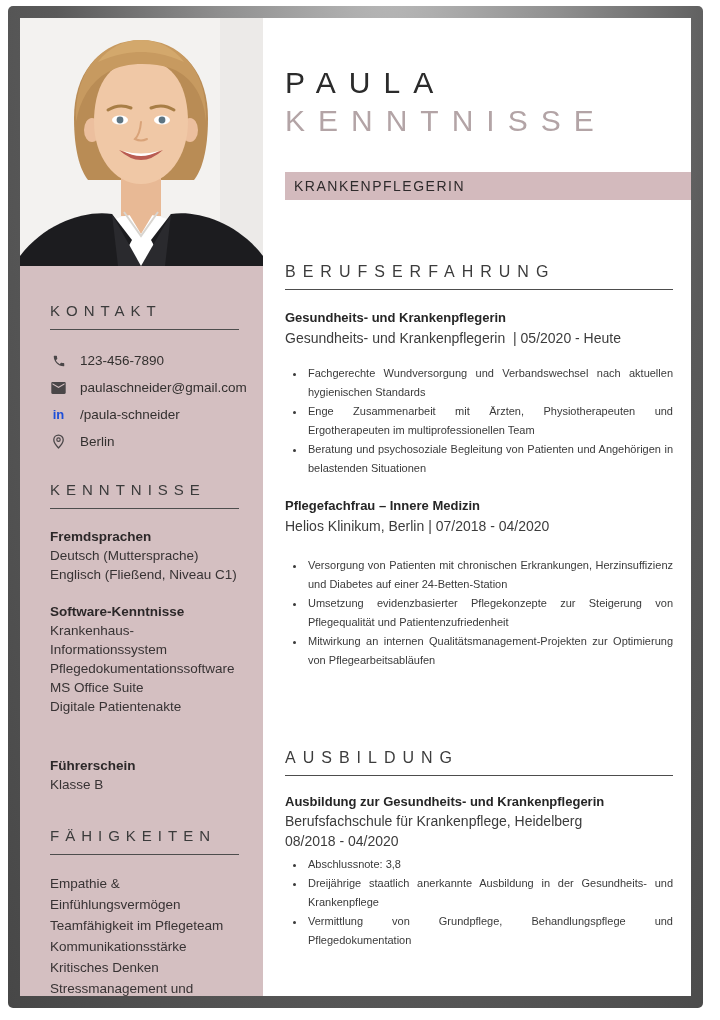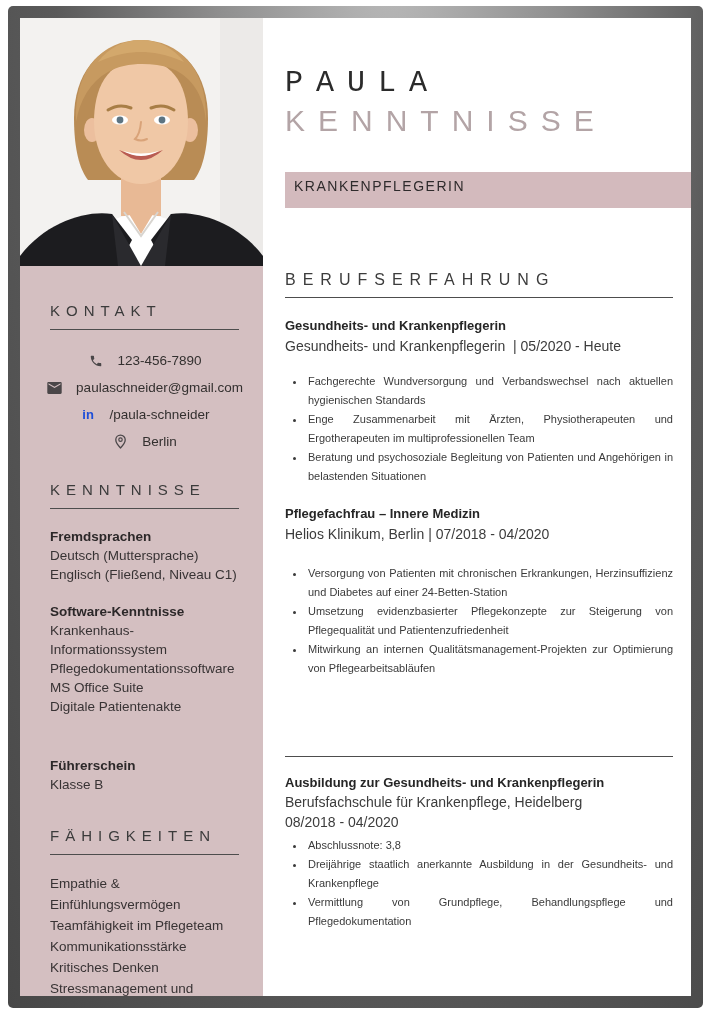--- a/index.html
+++ b/index.html
@@ -22,40 +22,40 @@
   .sidebar{width:243px;flex:0 0 243px;display:flex;flex-direction:column;background:#d4bfc1;}
   .photo{width:243px;height:248px;flex:0 0 248px;background:#f3f2f0;overflow:hidden;}
   .photo svg{display:block;}
   .sidebar-body{flex:1;padding:36px 24px 0 30px;box-sizing:border-box;color:#3b3436;}
   .side-heading{
     margin:0;font-size:15px;font-weight:400;letter-spacing:6px;
     color:#3b3b3b;line-height:18px;white-space:nowrap;
   }
   .side-rule{border:none;border-top:1.5px solid #4d4d4d;margin:9px 0 0 0;}
   .contact-list{list-style:none;margin:17px 0 0 0;padding:0;}
-  .contact-row{display:flex;align-items:center;height:27px;font-size:13.5px;color:#33302f;justify-content:center;}
+  .contact-row{display:flex;align-items:center;height:27px;font-size:13.5px;color:#33302f;}
   .cicon{width:17px;flex:0 0 17px;margin-right:13px;display:flex;align-items:center;justify-content:center;color:#4a4648;}
   .cicon svg{display:block;}
   .linkedin-glyph{font-weight:700;font-size:13px;color:#1d4ed8;letter-spacing:0;}
   .side-section-kenntnisse{margin-top:26px;}
   .side-group{margin-top:18px;}
   .side-group-title{font-weight:700;font-size:13.5px;line-height:19px;color:#2c2829;}
   .side-item{font-size:13.5px;line-height:19px;color:#383334;}
   .side-group-license{margin-top:40px;}
   .side-section-skills{margin-top:33px;}
   .skills-list{list-style:none;margin:18px 0 0 0;padding:0;}
   .skills-list li{font-size:13.5px;line-height:21px;color:#383334;}
 
   
   .main{flex:1;padding:46px 18px 0 22px;box-sizing:border-box;color:#3f3f3f;}
   .name{margin:0;font-weight:400;}
-  .name .first{font-size:30px;letter-spacing:13px;line-height:38px;color:#2b2b2b;font-family:Liberation Mono, monospace;}
+  .name .first{font-size:30px;letter-spacing:13px;line-height:38px;color:#2b2b2b;}
   .name .last{font-size:30px;letter-spacing:13px;line-height:38px;color:#b3a4a6;}
   .banner{
-    margin:32px -18px 0 0;height:36px;line-height:28px;background:#d3babd;
+    margin:32px -18px 0 0;height:28px;line-height:28px;background:#d3babd;
     padding-left:9px;font-size:14px;letter-spacing:1.5px;color:#2f2b2c;
   }
   .main-heading{
     margin:0;font-size:16px;font-weight:400;letter-spacing:7px;color:#3c3c3c;line-height:20px;white-space:nowrap;
   }
   .main-rule{border:none;border-top:1.5px solid #4d4d4d;margin:7px 0 0 0;}
   .section-experience{margin-top:62px;}
   .job{margin-top:18px;}
   .job-title{font-size:13px;font-weight:700;line-height:20px;color:#262626;}
   .job-meta{font-size:14px;line-height:20px;color:#3c3c3c;white-space:pre-wrap;}
@@ -229,20 +229,21 @@
             <div class="job-meta">Helios Klinikum, Berlin | 07/2018 - 04/2020</div>
             <ul class="bullets mt20">
               <li>Versorgung von Patienten mit chronischen Erkrankungen, Herzinsuffizienz und Diabetes auf einer 24-Betten-Station</li>
               <li>Umsetzung evidenzbasierter Pflegekonzepte zur Steigerung von Pflegequalität und Patientenzufriedenheit</li>
               <li>Mitwirkung an internen Qualitätsmanagement-Projekten zur Optimierung von Pflegearbeitsabläufen</li>
             </ul>
           </article>
         </section>
 
         <section class="section-education">
+          <h2 class="main-heading">AUSBILDUNG</h2>
           <hr class="main-rule">
 
           <article class="edu">
             <div class="job-title">Ausbildung zur Gesundheits- und Krankenpflegerin</div>
             <div class="edu-line">Berufsfachschule für Krankenpflege, Heidelberg</div>
             <div class="edu-line">08/2018 - 04/2020</div>
             <ul class="bullets mt4">
               <li>Abschlussnote: 3,8</li>
               <li>Dreijährige staatlich anerkannte Ausbildung in der Gesundheits- und Krankenpflege</li>
               <li>Vermittlung von Grundpflege, Behandlungspflege und Pflegedokumentation</li>

